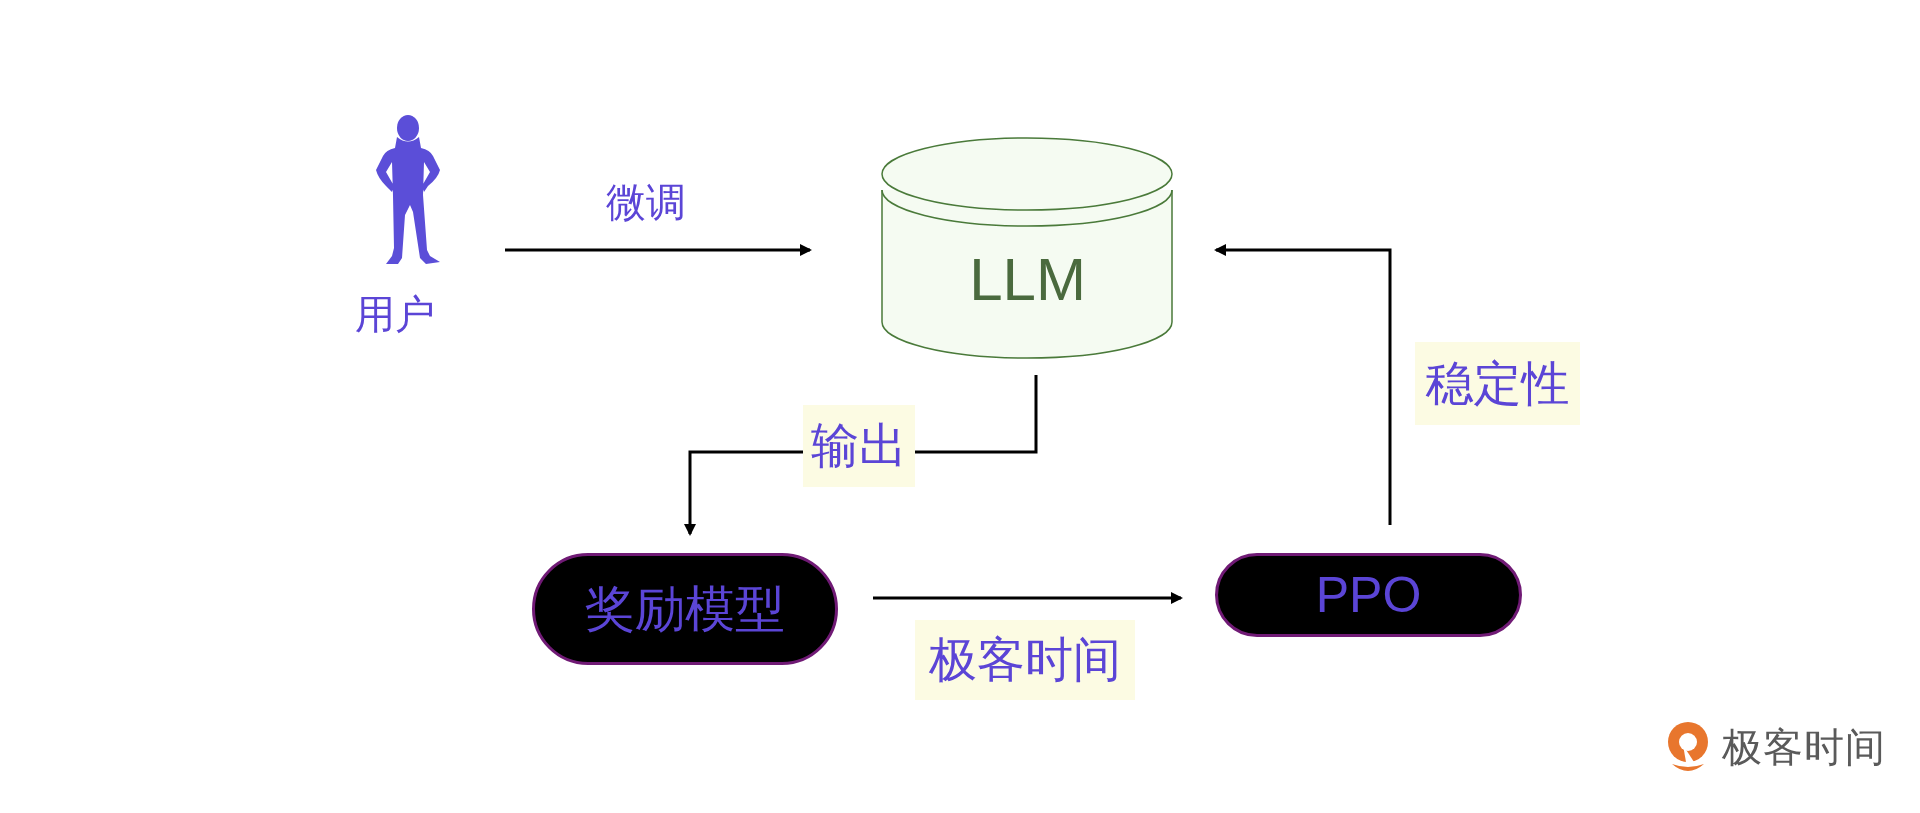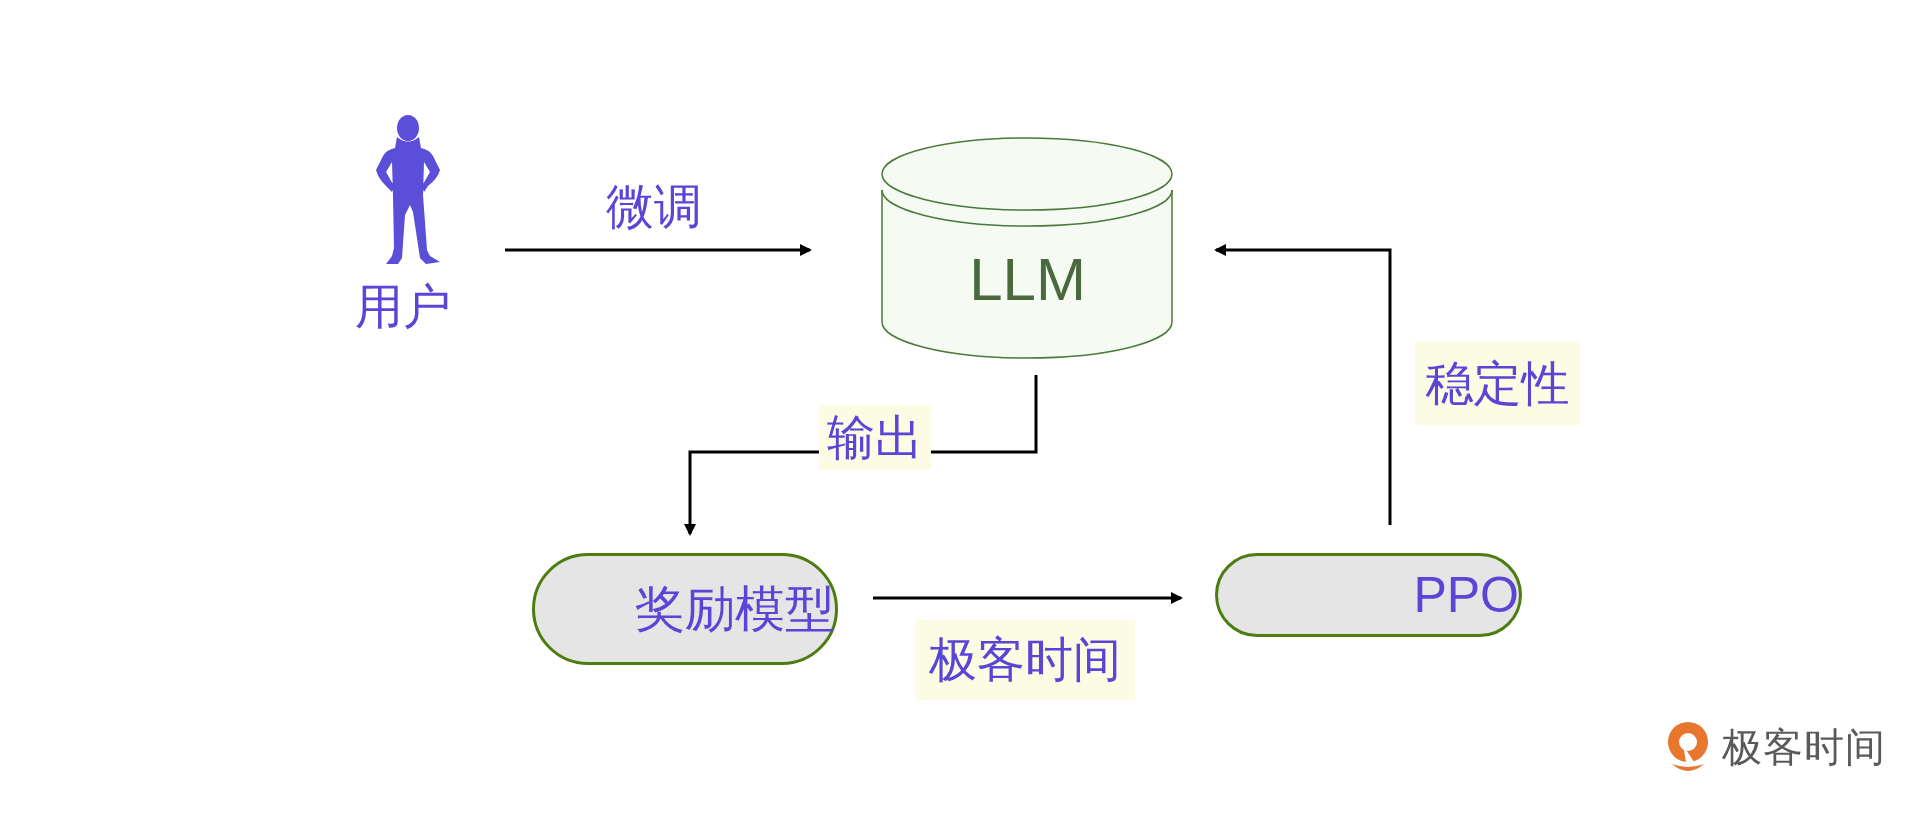--- a/index.html
+++ b/index.html
@@ -1,24 +1,24 @@
 <!DOCTYPE html>
 <html><head>
 <meta charset="utf-8">
 <style>
   html, body { margin: 0; padding: 0; background: #ffffff; }
   body { width: 1920px; height: 813px; position: relative; overflow: hidden;
          font-family: "DejaVu Sans", "Liberation Sans", sans-serif; }
   svg.canvas { position: absolute; left: 0; top: 0; }
-  .lbl { position: absolute; color: #5b45d6; font-size: 48px; line-height: 1; white-space: nowrap; }
+  .lbl { position: absolute; color: #5b45d6; font-size: 40px; line-height: 1; white-space: nowrap; }
   .lbl-box { position: absolute; background: #fcfbe3; color: #5b45d6; font-size: 48px;
              display: flex; align-items: center; justify-content: center; white-space: nowrap; }
-  .pill { position: absolute; box-sizing: border-box; border: 3px solid #4d7c0f; background: #e5e5e5;
+  .pill { position: absolute; box-sizing: border-box; border: 3px solid #701a75; background: #000000;
           border-radius: 60px; color: #5b45d6; font-size: 50px;
-          display: flex; align-items: center; justify-content: flex-end; }
+          display: flex; align-items: center; justify-content: center; }
   .pill.latin { font-family: "Liberation Sans", sans-serif; font-size: 50px; }
   .llm-text { position: absolute; color: #4a6a3e; font-family: "Liberation Sans", sans-serif;
               font-size: 60px; left: 880px; width: 295px; top: 245px; text-align: center; }
   .logo { position: absolute; left: 1662px; top: 720px; display: flex; align-items: center; font-family: Liberation Serif, serif; }
   .logo-text { color: #5a5a5a; font-size: 40px; margin-left: 8px; letter-spacing: 1px; }
 </style>
 </head>
 <body>
 
 <svg class="canvas" width="1920" height="813" viewBox="0 0 1920 813">
@@ -45,27 +45,27 @@
   <polyline points="1390,525 1390,250 1216,250" fill="none" stroke="#000" stroke-width="3" marker-end="url(#ah)"></polyline>
 
   <g>
     <circle cx="1688" cy="742" r="20" fill="#e8762d"></circle>
     <circle cx="1688" cy="742" r="9" fill="#ffffff"></circle>
     <path d="M1683,745 L1686,762 L1694,762 Z" fill="#ffffff"></path>
     <path d="M1672,764 Q1688,778 1704,764 Q1688,770 1672,764 Z" fill="#e8762d"></path>
   </g>
 </svg>
 
-<div class="lbl" style="left:355px; top:282px;">用户</div>
+<div class="lbl" style="left:355px; top:298px;font-family:Liberation Mono, monospace;">用户</div>
 
 <div class="lbl" style="left:606px; top:182px;">微调</div>
 
 <div class="llm-text">LLM</div>
 
-<div class="lbl-box" style="left:803px; top:405px; width:112px; height:65px;margin-left:16px;">输出</div>
+<div class="lbl-box" style="left:803px; top:405px; width:112px; height:82px;">输出</div>
 
 <div class="pill" style="left:532px; top:553px; width:306px; height:112px;">
   <span>奖励模型</span>
 </div>
 
 <div class="lbl-box" style="left:915px; top:620px; width:220px; height:80px;">极客时间</div>
 
 <div class="pill latin" style="left:1215px; top:553px; width:307px; height:84px;">
   <span>PPO</span>
 </div>

